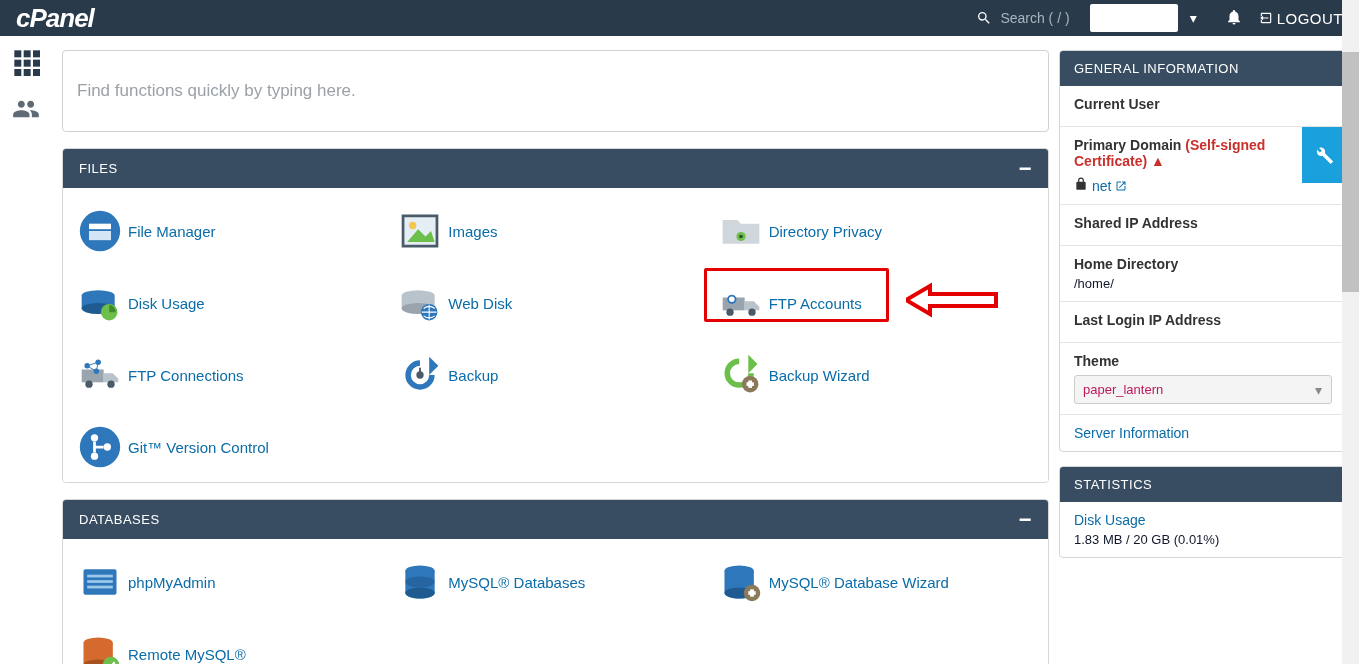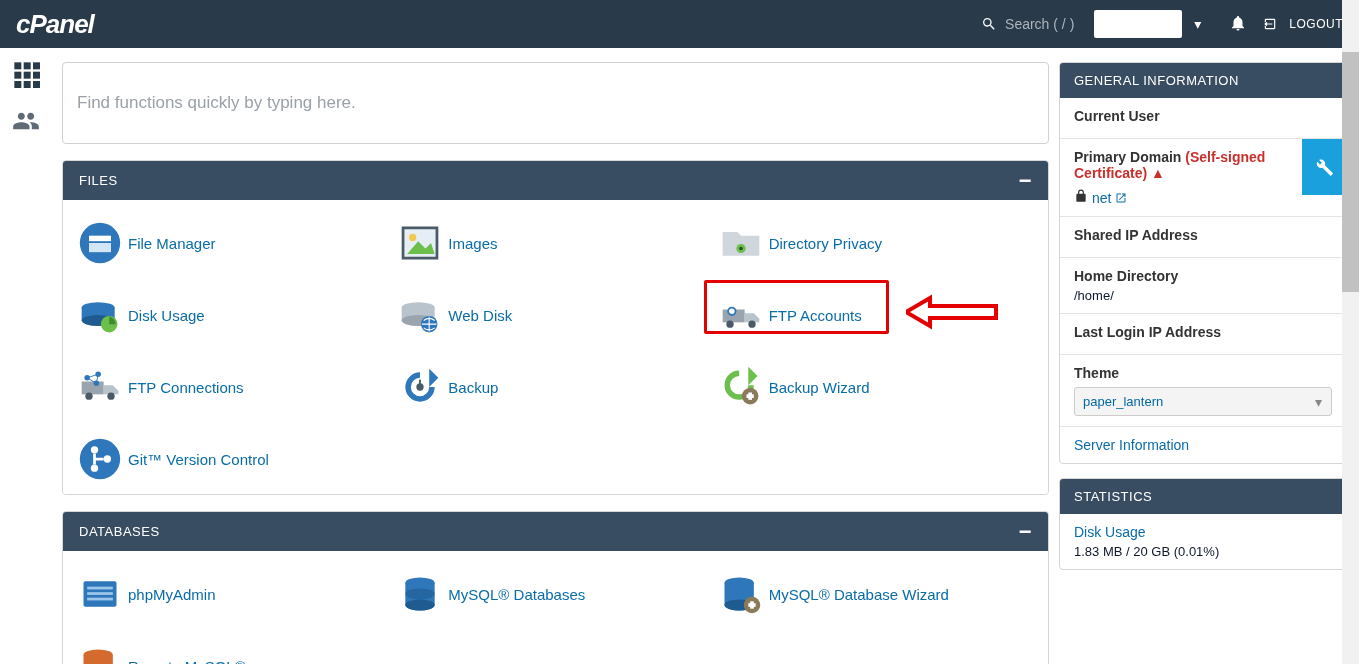--- a/index.html
+++ b/index.html
@@ -1,28 +1,28 @@
 <!DOCTYPE html>
 <html><head>
 <meta charset="utf-8">
 <style>
 * { box-sizing: border-box; margin: 0; padding: 0; }
 body { font-family: Arial, Helvetica, sans-serif; font-size: 14px; background: #fff; color: #333; overflow-x: hidden; }
 
-.topbar { background: #293a4a; color: #fff; display: flex; align-items: center; height: 48px; padding: 0 16px; }
+.topbar { background: #293a4a; color: #fff; display: flex; align-items: center; height: 36px; padding: 0 16px; }
 .logo { font-weight: bold; font-style: italic; font-size: 26px; letter-spacing: -1px; }
 .logo .c { text-transform: lowercase; }
 .topbar-spacer { flex: 1; }
 .search-area { display: flex; align-items: center; color: #aab4be; margin-right: 20px; }
 .search-area svg { width: 16px; height: 16px; margin-right: 8px; fill: #fff; }
 .user-area { display: flex; align-items: center; }
 .user-box { background: #fff; width: 88px; height: 28px; border-radius: 2px; }
 .caret-down { margin: 0 12px; }
 .bell { margin: 0 16px; }
-.logout { display: flex; align-items: center; font-size: 12px; letter-spacing: 0.5px; gap: 8px; }
+.logout { display: flex; align-items: center; font-size: 15px; letter-spacing: 0.5px; }
 .logout svg { width: 14px; height: 14px; margin-right: 4px; fill: #fff; }
 
 .layout { display: flex; }
 .sidenav { width: 52px; padding-top: 12px; display: flex; flex-direction: column; align-items: center; gap: 16px; }
 .sidenav-item { color: #5f6a74; cursor: pointer; }
 .sidenav-item.active { color: #293a4a; }
 .sidenav-item svg { width: 28px; height: 28px; fill: currentColor; }
 
 .main { flex: 1; padding: 14px 10px 10px 10px; }
 .quicksearch { width: 100%; border: 1px solid #d1d1d1; border-radius: 4px; padding: 30px 14px; font-size: 17px; color: #666; }
@@ -48,21 +48,21 @@
 .inforow { padding: 10px 14px; border-bottom: 1px solid #e4e4e4; }
 .inforow:last-child { border-bottom: none; }
 .inforow .k { font-weight: bold; margin-bottom: 4px; }
 .inforow .v { color: #0f172a; font-size: 13px; }
 .selfsigned { color: #c9302c; font-weight: bold; }
 .domainline { display: flex; align-items: center; gap: 4px; margin-top: 8px; }
 .wrench-btn { position: absolute; right: 0; top: 0; width: 44px; height: 56px; background: #1aa0dc; display: flex; align-items: center; justify-content: center; }
 .wrench-btn svg { fill: #fff; width: 22px; height: 22px; }
 .primary-domain-row { position: relative; }
 
-.theme-select { width: 100%; border: 1px solid #ccc; background: #f4f4f4; padding: 6px 8px; border-radius: 3px; font-size: 13px; color: #0369a1; appearance: none; }
+.theme-select { width: 100%; border: 1px solid #ccc; background: #f4f4f4; padding: 6px 8px; border-radius: 3px; font-size: 13px; color: #be185d; appearance: none; }
 .theme-wrap { position: relative; }
 .theme-wrap::after { content: "▾"; position: absolute; right: 10px; top: 7px; color: #888; pointer-events: none; }
 
 .link { color: #0a6ca8; cursor: pointer; }
 .scrollbar { position: fixed; right: 0; top: 0; bottom: 0; width: 17px; background: #f1f1f1; }
 .scrollbar .thumb { background: #c1c1c1; width: 100%; }
 </style>
 </head>
 <body>
 

